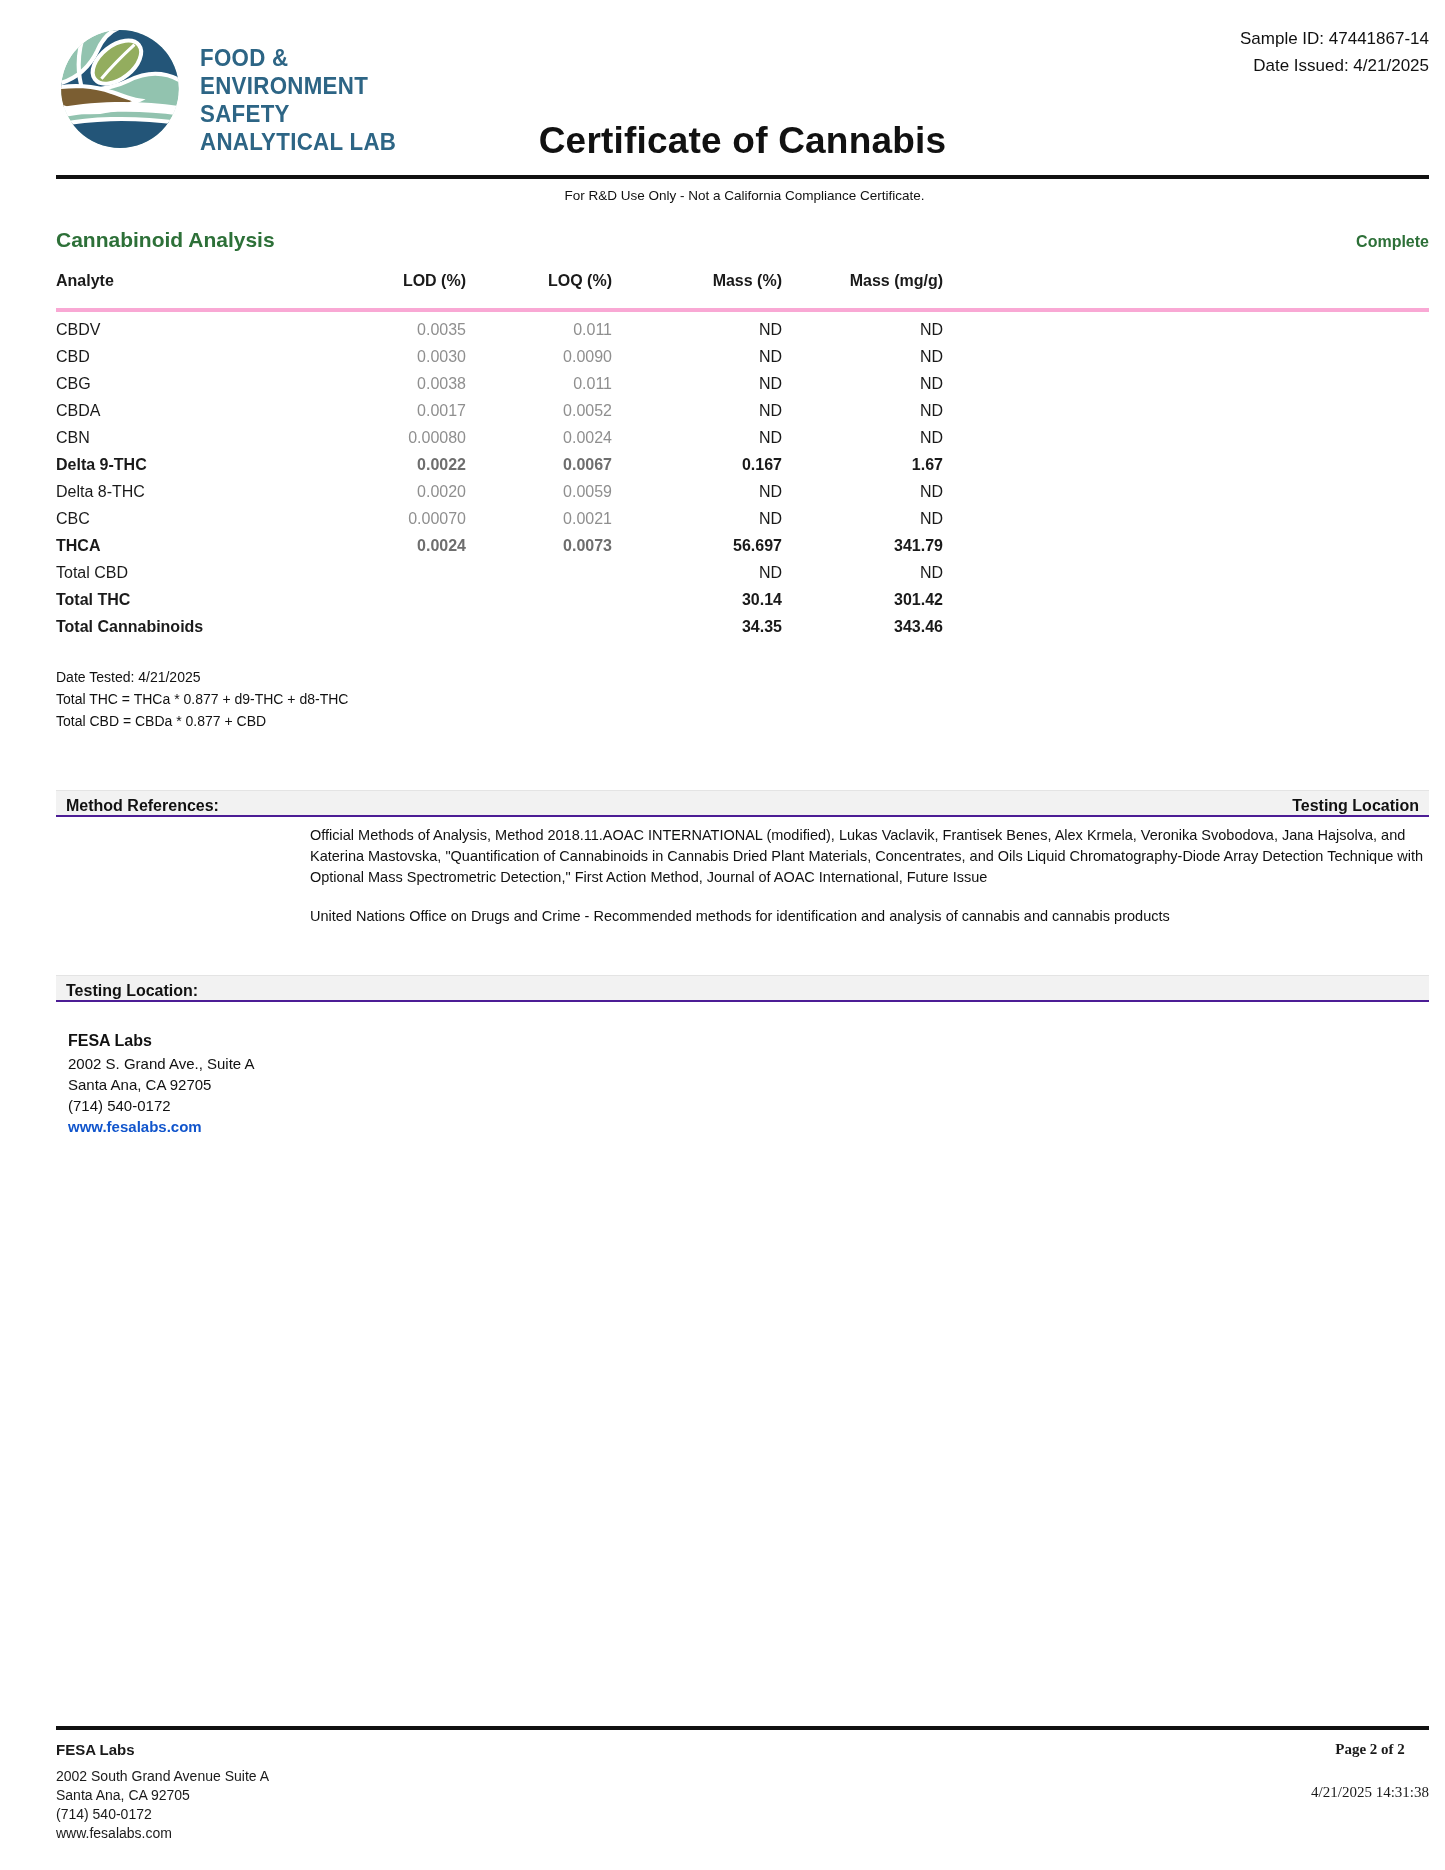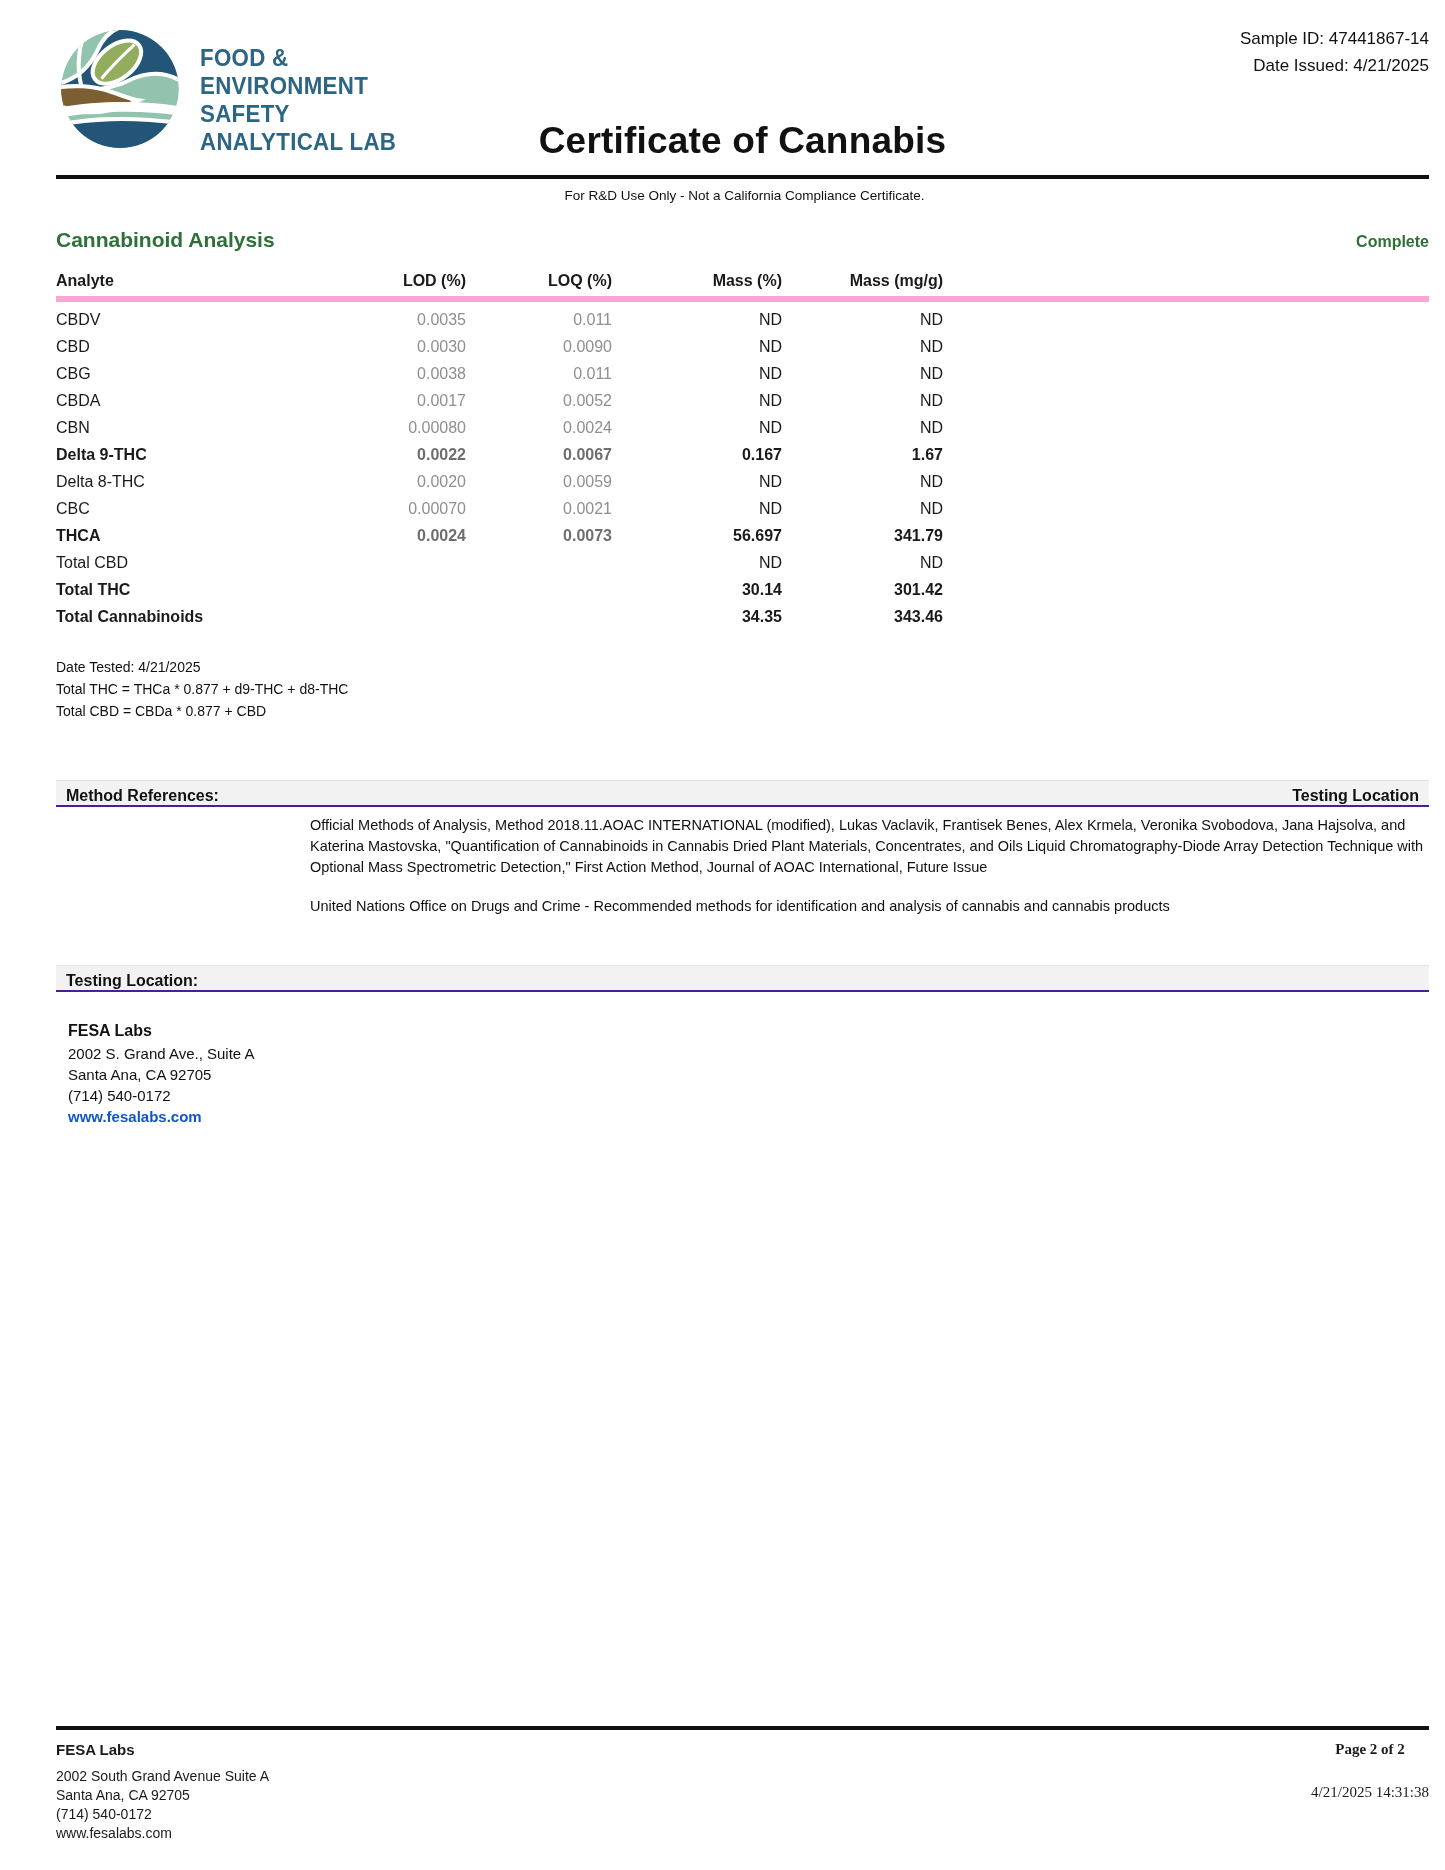--- a/index.html
+++ b/index.html
@@ -33,21 +33,21 @@
   .section-title { font-size:21px; font-weight:bold; color:#2d7038; }
   .section-status { font-size:16px; font-weight:bold; color:#2d7038; }
 
   
   .ctable { margin:20px 36px 0 36px; }
   .t-head, .t-row {
     display:grid;
     grid-template-columns:250px 160px 146px 170px 161px 1fr;
     align-items:center;
   }
-  .t-head { font-weight:bold; font-size:16px; padding-bottom:6px; border-bottom:6px solid #f9a8d4; }
+  .t-head { font-weight:bold; font-size:16px; padding-bottom:18px; border-bottom:4px solid #f9a8d4; }
   .t-head .num, .t-row .num { text-align:right; }
   .t-body { padding-top:4px; }
   .t-row { height:27px; font-size:16px; }
   .t-row .dim { color:#8f8f8f; }
   .t-row.bold-row { font-weight:bold; }
   .t-row.bold-row .dim { color:#6e6e6e; }
   .bar-cell { padding-left:6px; height:17px; }
   .bar { height:17px; background:#2d6b35; }
 
   

